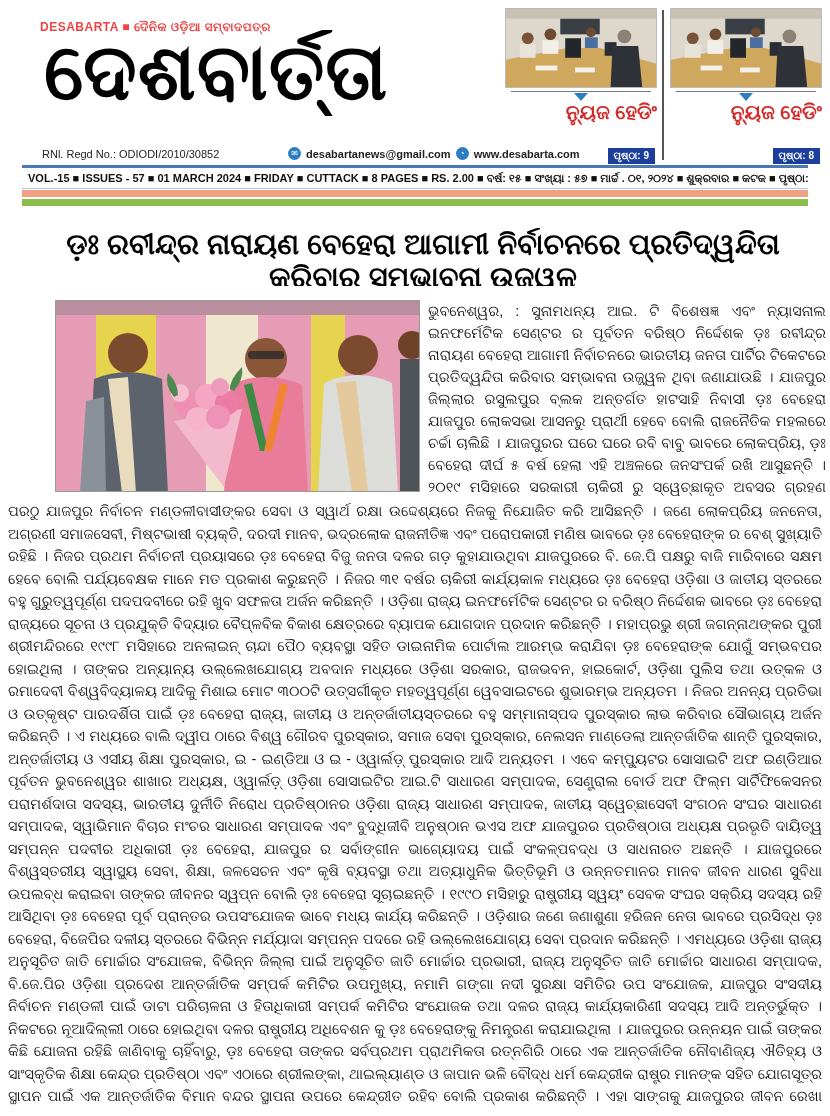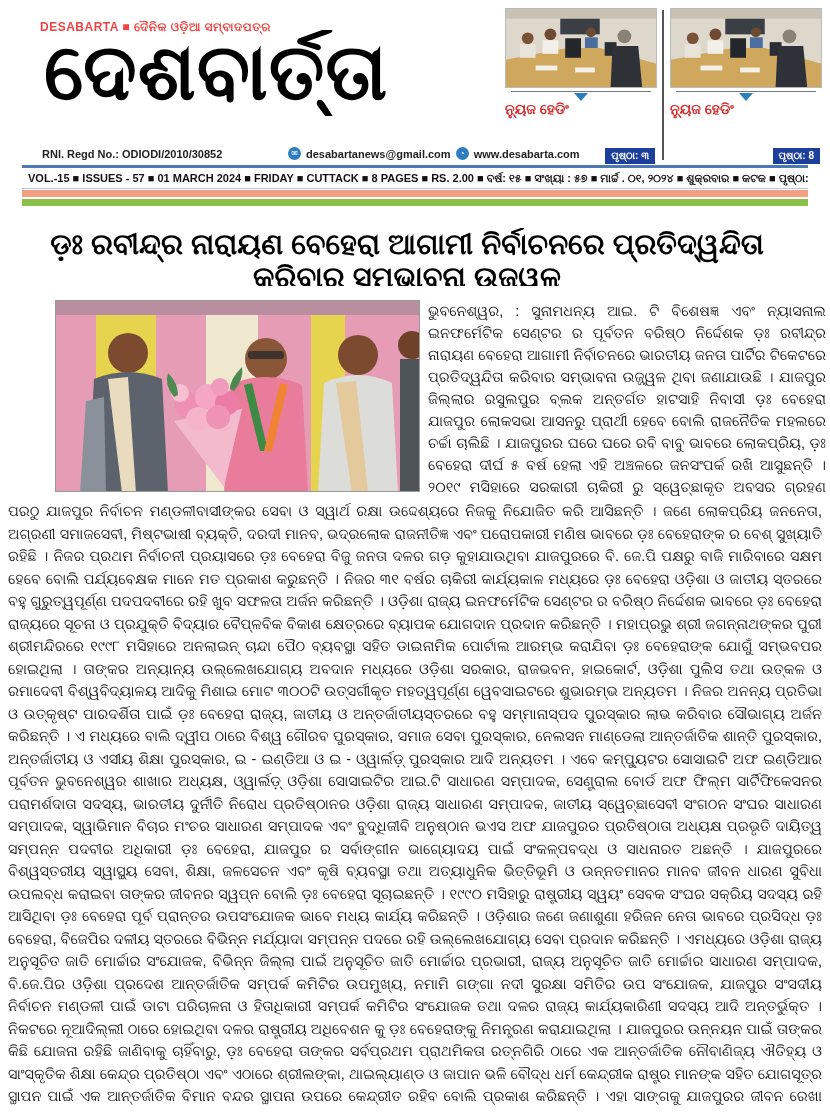--- a/index.html
+++ b/index.html
@@ -5,40 +5,40 @@
   * { margin:0; padding:0; box-sizing:border-box; }
   html,body { background:#888; }
   body { font-family:"Liberation Sans","DejaVu Sans",sans-serif; }
   .page {
     position:relative; width:830px; height:1116px; background:#ffffff;
     margin:0 auto; overflow:hidden; color:#111;
   }
   
   .brand-line { position:absolute; left:40px; top:20px; font-size:12px; font-weight:bold; color:#ef4444; letter-spacing:.5px;}
   .masthead { position:absolute; left:44px; top:30px; width:470px; font-size:78px; font-weight:800; color:#000; line-height:1.1; letter-spacing:1px; white-space:nowrap; overflow:hidden;}
-  .rnl { position:absolute; left:42px; top:148px; font-size:11px; font-weight:bold; color:#222;}
+  .rnl { position:absolute; left:42px; top:148px; font-size:11px; font-weight:normal; color:#222;}
   .contact { position:absolute; left:288px; top:147px; font-size:11px; font-weight:bold; color:#222; display:flex; align-items:center; gap:5px; white-space:nowrap;}
   .round-ic { display:inline-flex; width:13px; height:13px; border-radius:50%; background:#2d7dc1; color:#fff; font-size:8px; align-items:center; justify-content:center; }
   
   .teaser { position:absolute; top:8px; width:152px; height:156px; }
   .teaser-1 { left:505px; } .teaser-2 { left:670px; }
   .teaser-divider { position:absolute; left:662px; top:10px; width:2px; height:150px; background:#555; }
   .teaser-img { width:152px; height:80px; border:1px solid #bbb; display:block; }
   .teaser-underline { width:140px; height:1px; background:#777; margin:3px auto 0; position:relative;}
   .teaser-tri { width:0; height:0; border-left:7px solid transparent; border-right:7px solid transparent; border-top:8px solid #2d7dc1; margin:1px auto 0;}
-  .teaser-head { text-align:left; color:#d42a2a; font-weight:800; font-size:14px; margin-top:0px;}
+  .teaser-head { text-align:right; color:#d42a2a; font-weight:800; font-size:20px; margin-top:0px;}
   .teaser-caption { text-align:center; font-size:9px; color:#333; line-height:1.5; margin-top:3px;}
   .teaser-badge { position:absolute; right:2px; bottom:0px; background:#1c3f9c; color:#fff; font-size:10px; font-weight:bold; padding:2px 6px; }
   
   .infobar { position:absolute; left:22px; top:165px; width:786px; border-top:3px solid #4a79b5; border-bottom:1px solid #b8c6dd; background:#fff; }
   .infobar-text { padding:4px 6px 3px; font-size:11px; font-weight:bold; color:#111; text-align:center; white-space:nowrap; overflow:hidden; }
   .stripe-salmon { position:absolute; left:22px; top:190px; width:786px; height:7px; background:#f2a083; }
   .stripe-green  { position:absolute; left:22px; top:199px; width:786px; height:7px; background:#8abf4a; }
   
-  .headline { position:absolute; left:2px; top:228px; width:810px; text-align:center; font-size:29px; font-weight:800; color:#000; line-height:1.15; overflow:hidden; max-height:58px;}
+  .headline { position:absolute; left:18px; top:228px; width:810px; text-align:center; font-size:29px; font-weight:800; color:#000; line-height:1.15; overflow:hidden; max-height:58px;}
   .photo { position:absolute; left:55px; top:300px; width:365px; height:192px; border:1px solid #999; overflow:hidden; background:#e8a0b8;}
   .intro { position:absolute; left:428px; top:300px; width:398px; height:196px; font-size:14.5px; line-height:22px; color:#111; text-align:justify; overflow:hidden;}
   .bodytext { position:absolute; left:8px; top:500px; width:814px; height:608px; font-size:14.5px; line-height:22.5px; color:#111; text-align:justify; overflow:hidden;}
 </style>
 </head>
 <body>
 
 <div class="page">
 
   <div class="brand-line">DESABARTA ■ ଦୈନିକ ଓଡ଼ିଆ ସମ୍ବାଦପତ୍ର</div>
@@ -67,21 +67,21 @@
       <circle cx="86" cy="24" r="5" fill="#6e4a32"></circle>
         <rect x="80" y="29" width="13" height="11" fill="#4a6f9e"></rect>
       <circle cx="120" cy="28" r="7" fill="#8a8276"></circle>
         <path d="M108,38 L134,38 L138,80 L106,80 Z" fill="#2e3238"></path>
       <rect x="30" y="58" width="22" height="5" fill="#f4f1ea"></rect>
       <rect x="70" y="60" width="20" height="5" fill="#f4f1ea"></rect>
     </svg>
     <div class="teaser-underline"></div>
     <div class="teaser-tri"></div>
     <div class="teaser-head">ନ୍ୟୁଜ ହେଡିଂ</div>
-    <div class="teaser-badge">ପୃଷ୍ଠା: ୩</div>
+    <div class="teaser-badge">ପୃଷ୍ଠା: 9</div>
   </div>
 
   <div class="teaser-divider"></div>
 
   <div class="teaser teaser-2">
     <svg class="teaser-img" viewBox="0 0 152 80" preserveAspectRatio="none">
       <rect width="152" height="80" fill="#ded8cc"></rect>
       <rect x="55" y="4" width="40" height="22" fill="#3a3f46"></rect>
       <rect x="0" y="0" width="152" height="10" fill="#c9c2b4"></rect>
       <path d="M0,52 L62,40 L95,40 L152,56 L152,80 L0,80 Z" fill="#cfa85e"></path>

